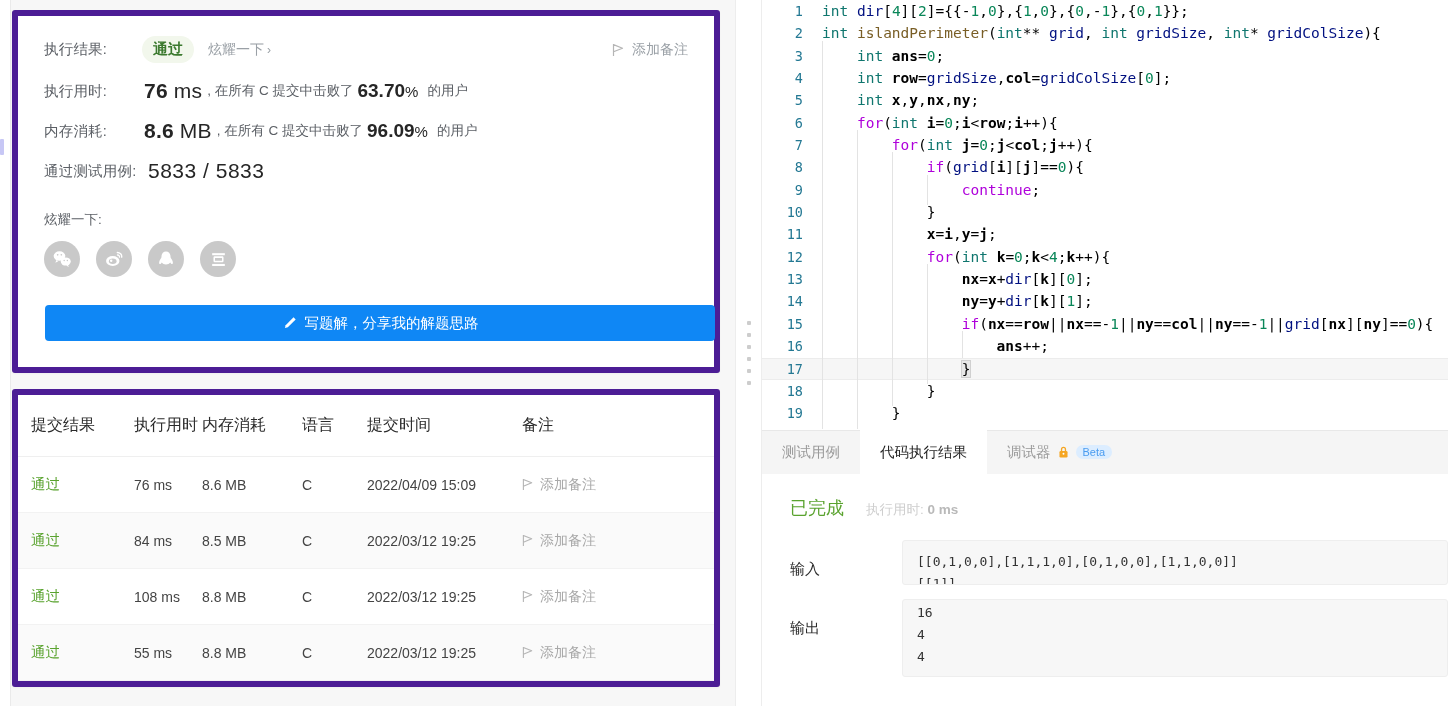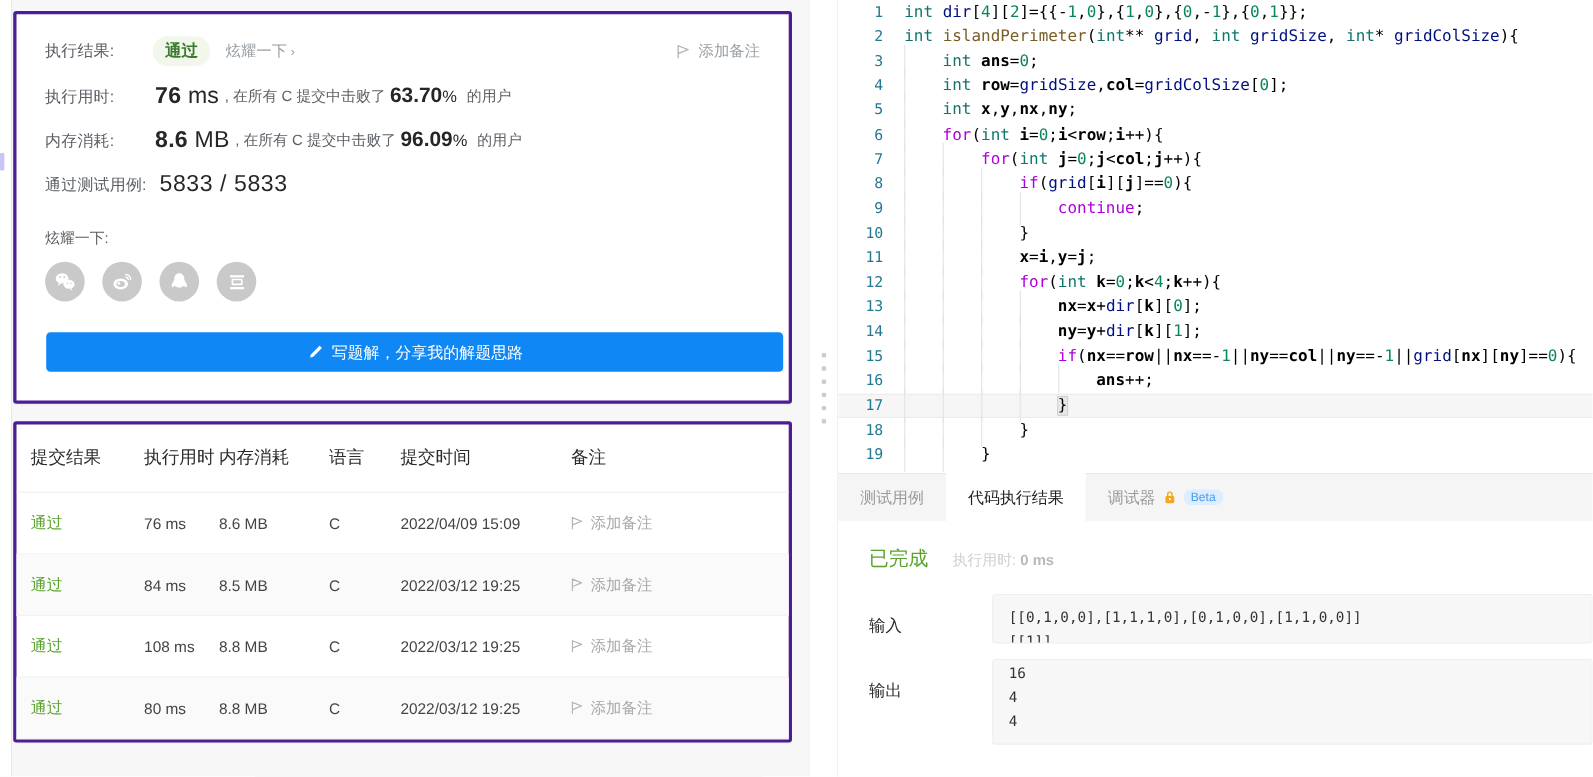--- a/index.html
+++ b/index.html
@@ -25,21 +25,21 @@
     background:#ffffff; border-right:1px solid #eaeaea;
   }
   #left-edge-marker {
     position:absolute; left:0; top:139px; width:4px; height:16px;
     background:#c7c7f5; border-radius:1px;
   }
   #left-scroll { position:absolute; left:11px; top:0; width:724px; height:706px; padding: 8px 12px 0 0; }
 
   .card {
     background:#ffffff;
-    border:3px solid #4c1d95;
+    border:6px solid #4c1d95;
     border-radius: 3px;
     box-shadow: 0 1px 2px rgba(0,0,0,0.035);
   }
 
   
   #result-card { margin: 2px 0 0 1px; width: 708px; padding: 20px 26px 26px 26px; }
 
   .res-row { display:flex; align-items:center; margin-bottom: 16px; }
   .res-row:last-child { margin-bottom: 0; }
   .res-label {
@@ -366,21 +366,21 @@
                       <svg width="12" height="13" viewBox="0 0 13 14">
                         <path d="M1.5 1 L1.5 13 M1.5 1.6 L10.5 5.2 L1.5 8.8 Z" fill="none" stroke="#b5b5b5" stroke-width="1.2" stroke-linejoin="round"></path>
                       </svg>
                     </span>
                     <span>添加备注</span>
                   </span>
                 </td>
             </tr>
             <tr class="alt">
               <td><span class="status-pass">通过</span></td>
-              <td>80 ms</td>
+              <td>55 ms</td>
               <td>8.8 MB</td>
               <td>C</td>
               <td class="ts">2022/03/12 19:25</td>
               <td>
                   <span class="note-cell">
                     <span class="flag-ico">
                       <svg width="12" height="13" viewBox="0 0 13 14">
                         <path d="M1.5 1 L1.5 13 M1.5 1.6 L10.5 5.2 L1.5 8.8 Z" fill="none" stroke="#b5b5b5" stroke-width="1.2" stroke-linejoin="round"></path>
                       </svg>
                     </span>

